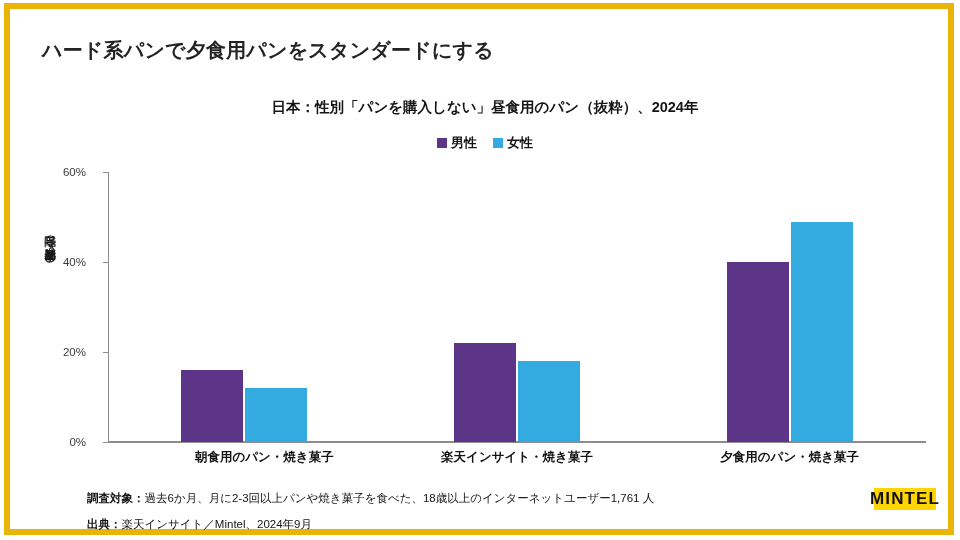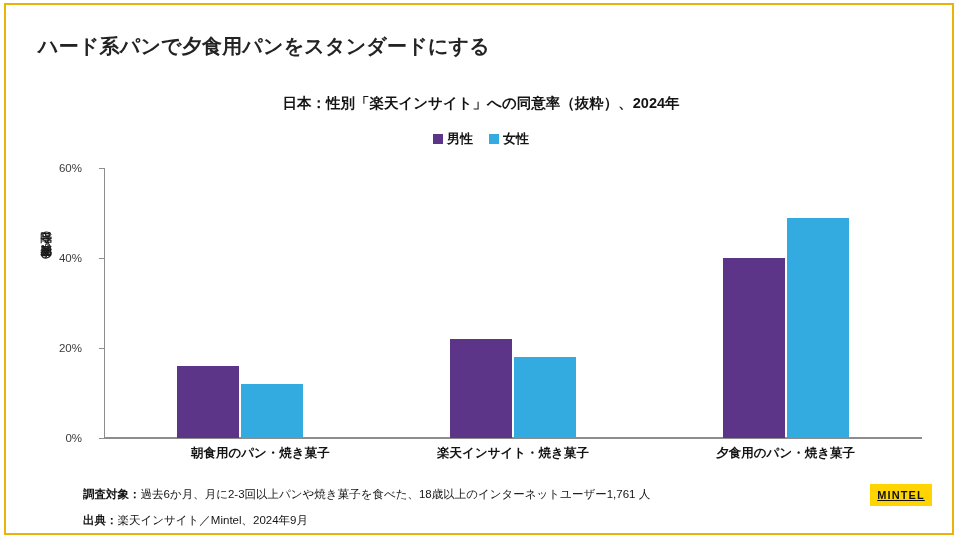--- a/index.html
+++ b/index.html
@@ -13,21 +13,21 @@
     font-family: "Liberation Sans", "DejaVu Sans", sans-serif;
     overflow: hidden;
   }
   #card {
     position: absolute;
     left: 4px;
     top: 3px;
     width: 950px;
     height: 532px;
     background: #ffffff;
-    border: 2px solid #eab308;
+    border: 6px solid #eab308;
     box-sizing: border-box;
   }
   #main-title {
     position: absolute;
     left: 32px;
     top: 28px;
     font-size: 20px;
     font-weight: bold;
     color: #232323;
     letter-spacing: 0.2px;
@@ -166,35 +166,34 @@
     left: 864px;
     top: 479px;
     width: 62px;
     height: 22px;
     background: #FFD400;
     display: flex;
     align-items: center;
     justify-content: center;
   }
   #mintel-logo span {
-    font-size: 11px;
+    font-size: 17px;
     font-weight: bold;
     letter-spacing: 1.1px;
     color: #111111;
-    text-decoration: underline;
   }
 </style>
 </head>
 <body>
 
 <div id="card">
 
   <div id="main-title">ハード系パンで夕食用パンをスタンダードにする</div>
 
-  <div id="subtitle">日本：性別「楽天インサイト」への同意率（抜粋）、2024年</div>
+  <div id="subtitle">日本：性別「パンを購入しない」昼食用のパン（抜粋）、2024年</div>
 
   <div id="legend">
     <div class="legend-entry">
       <span class="legend-swatch" style="background: rgb(92, 52, 136);"></span>
       <span class="legend-label">男性</span>
     </div>
     <div class="legend-entry">
       <span class="legend-swatch" style="background: rgb(51, 171, 224);"></span>
       <span class="legend-label">女性</span>
     </div>

